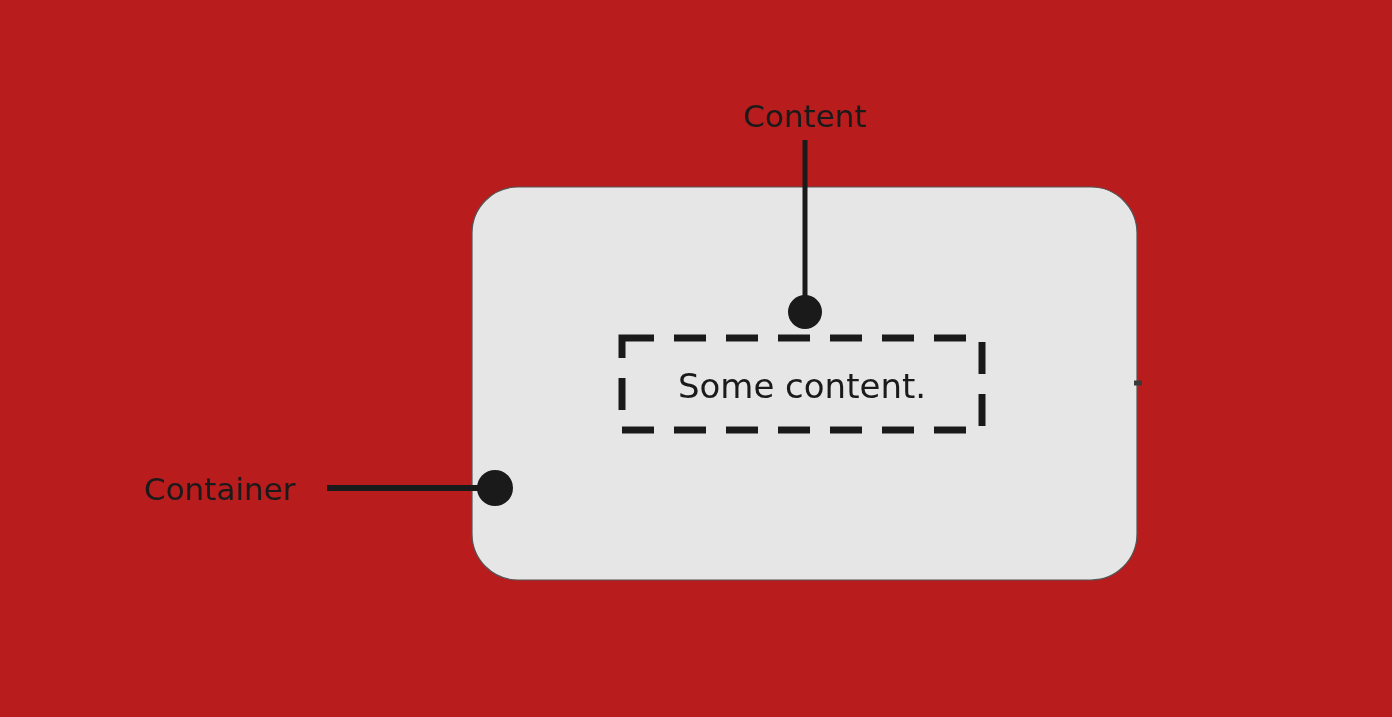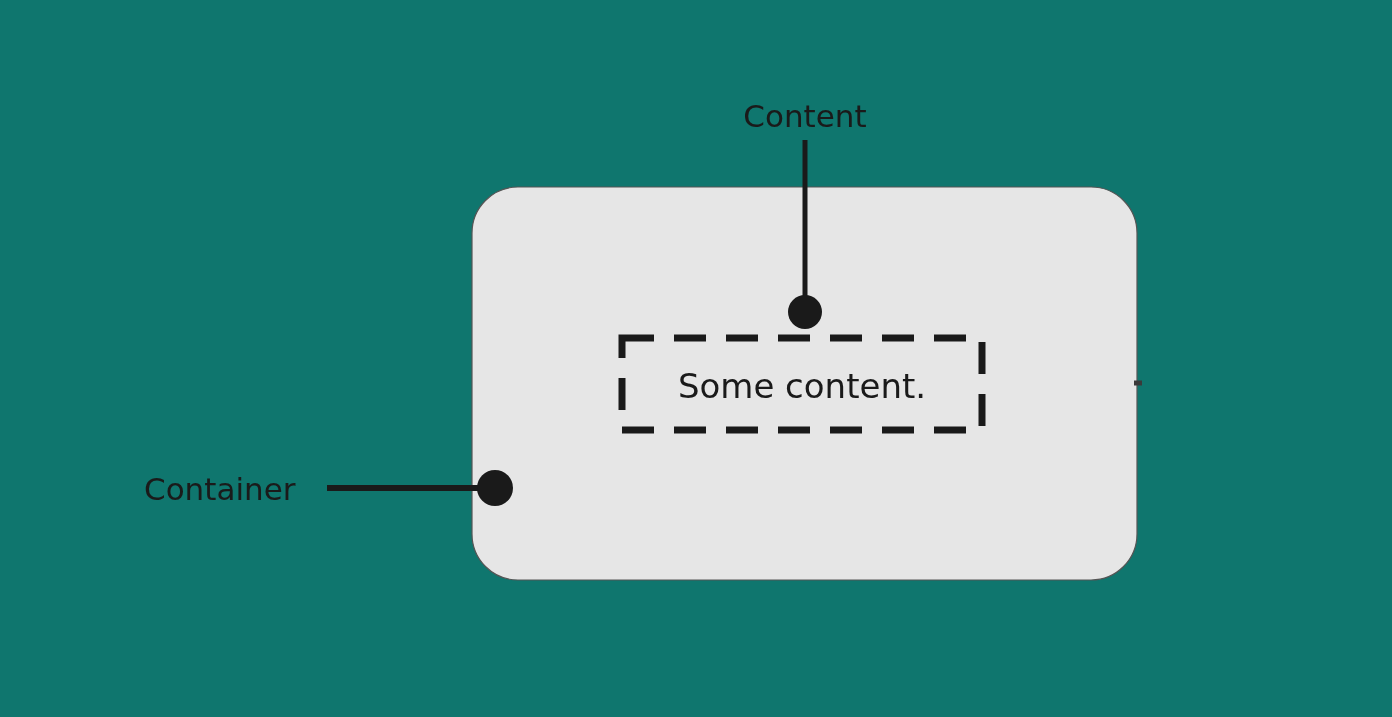--- a/index.html
+++ b/index.html
@@ -11,21 +11,21 @@
     width: 1392px;
     height: 717px;
     background: #f8f9fb;
     font-family: "DejaVu Sans", sans-serif;
     overflow: hidden;
   }
   #diagram-root {
     position: relative;
     width: 1392px;
     height: 717px;
-    background: #0f766e;
+    background: #b91c1c;
   }
   #diagram-svg {
     position: absolute;
     top: 0;
     left: 0;
     width: 1392px;
     height: 717px;
     display: block;
   }
   .label-text {

